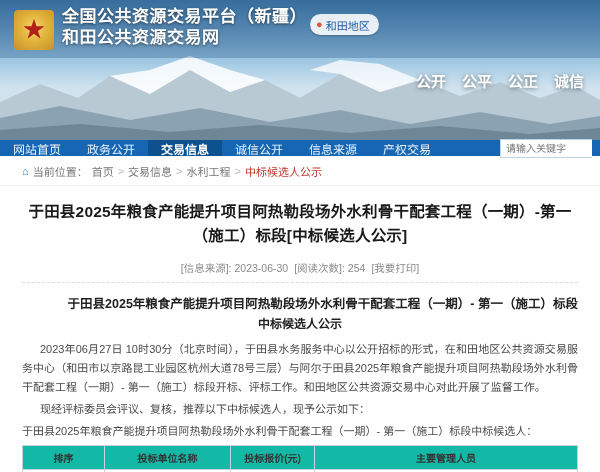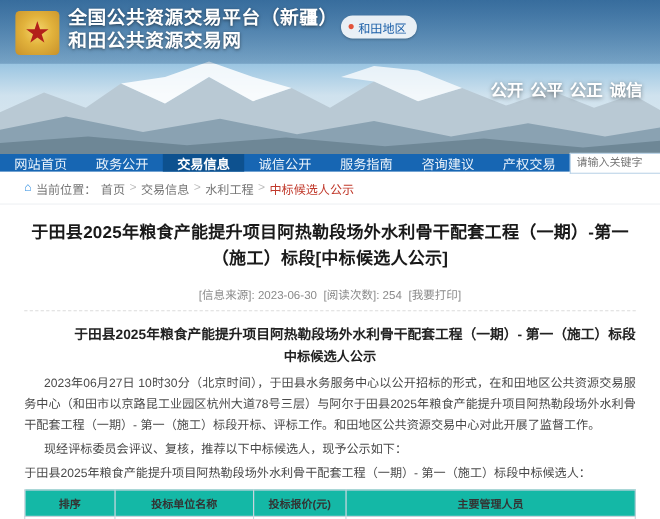--- a/index.html
+++ b/index.html
@@ -55,21 +55,21 @@
     border-radius: 11px;
     height: 21px; padding: 0 9px 0 6px;
     display: flex; align-items: center; gap: 3px;
     color: #1c5fa8; font-size: 11px;
     box-shadow: 0 1px 2px rgba(0,0,0,.25);
   }
   .pin-icon { color: #e2533a; font-size: 11px; line-height: 1; }
 
   .slogan {
     position: absolute; right: 16px; top: 70px;
-    display: flex; gap: 6px;
+    display: flex; gap: 16px;
     color: #ffffff; font-size: 15px; font-weight: bold;
     text-shadow: 0 1px 4px rgba(0,0,0,.5);
   }
 
   
   .nav {
     position: relative;
     width: 600px; height: 16px;
     background: #1766b3;
     display: flex; align-items: stretch;
@@ -212,24 +212,21 @@
     <div class="nav-item">
         <span>政务公开</span>
       </div>
     <div class="nav-item active">
         <span>交易信息</span>
       </div>
     <div class="nav-item">
         <span>诚信公开</span>
       </div>
     <div class="nav-item">
-        <span>服务指南</span>
-      </div>
-    <div class="nav-item">
-        <span>咨询建议</span>
+        <span>信息来源</span>
       </div>
     <div class="nav-item">
         <span>产权交易</span>
       </div>
 
     <div class="nav-search">
       <input type="text" placeholder="请输入关键字" style="">
 
     </div>
   </div>

